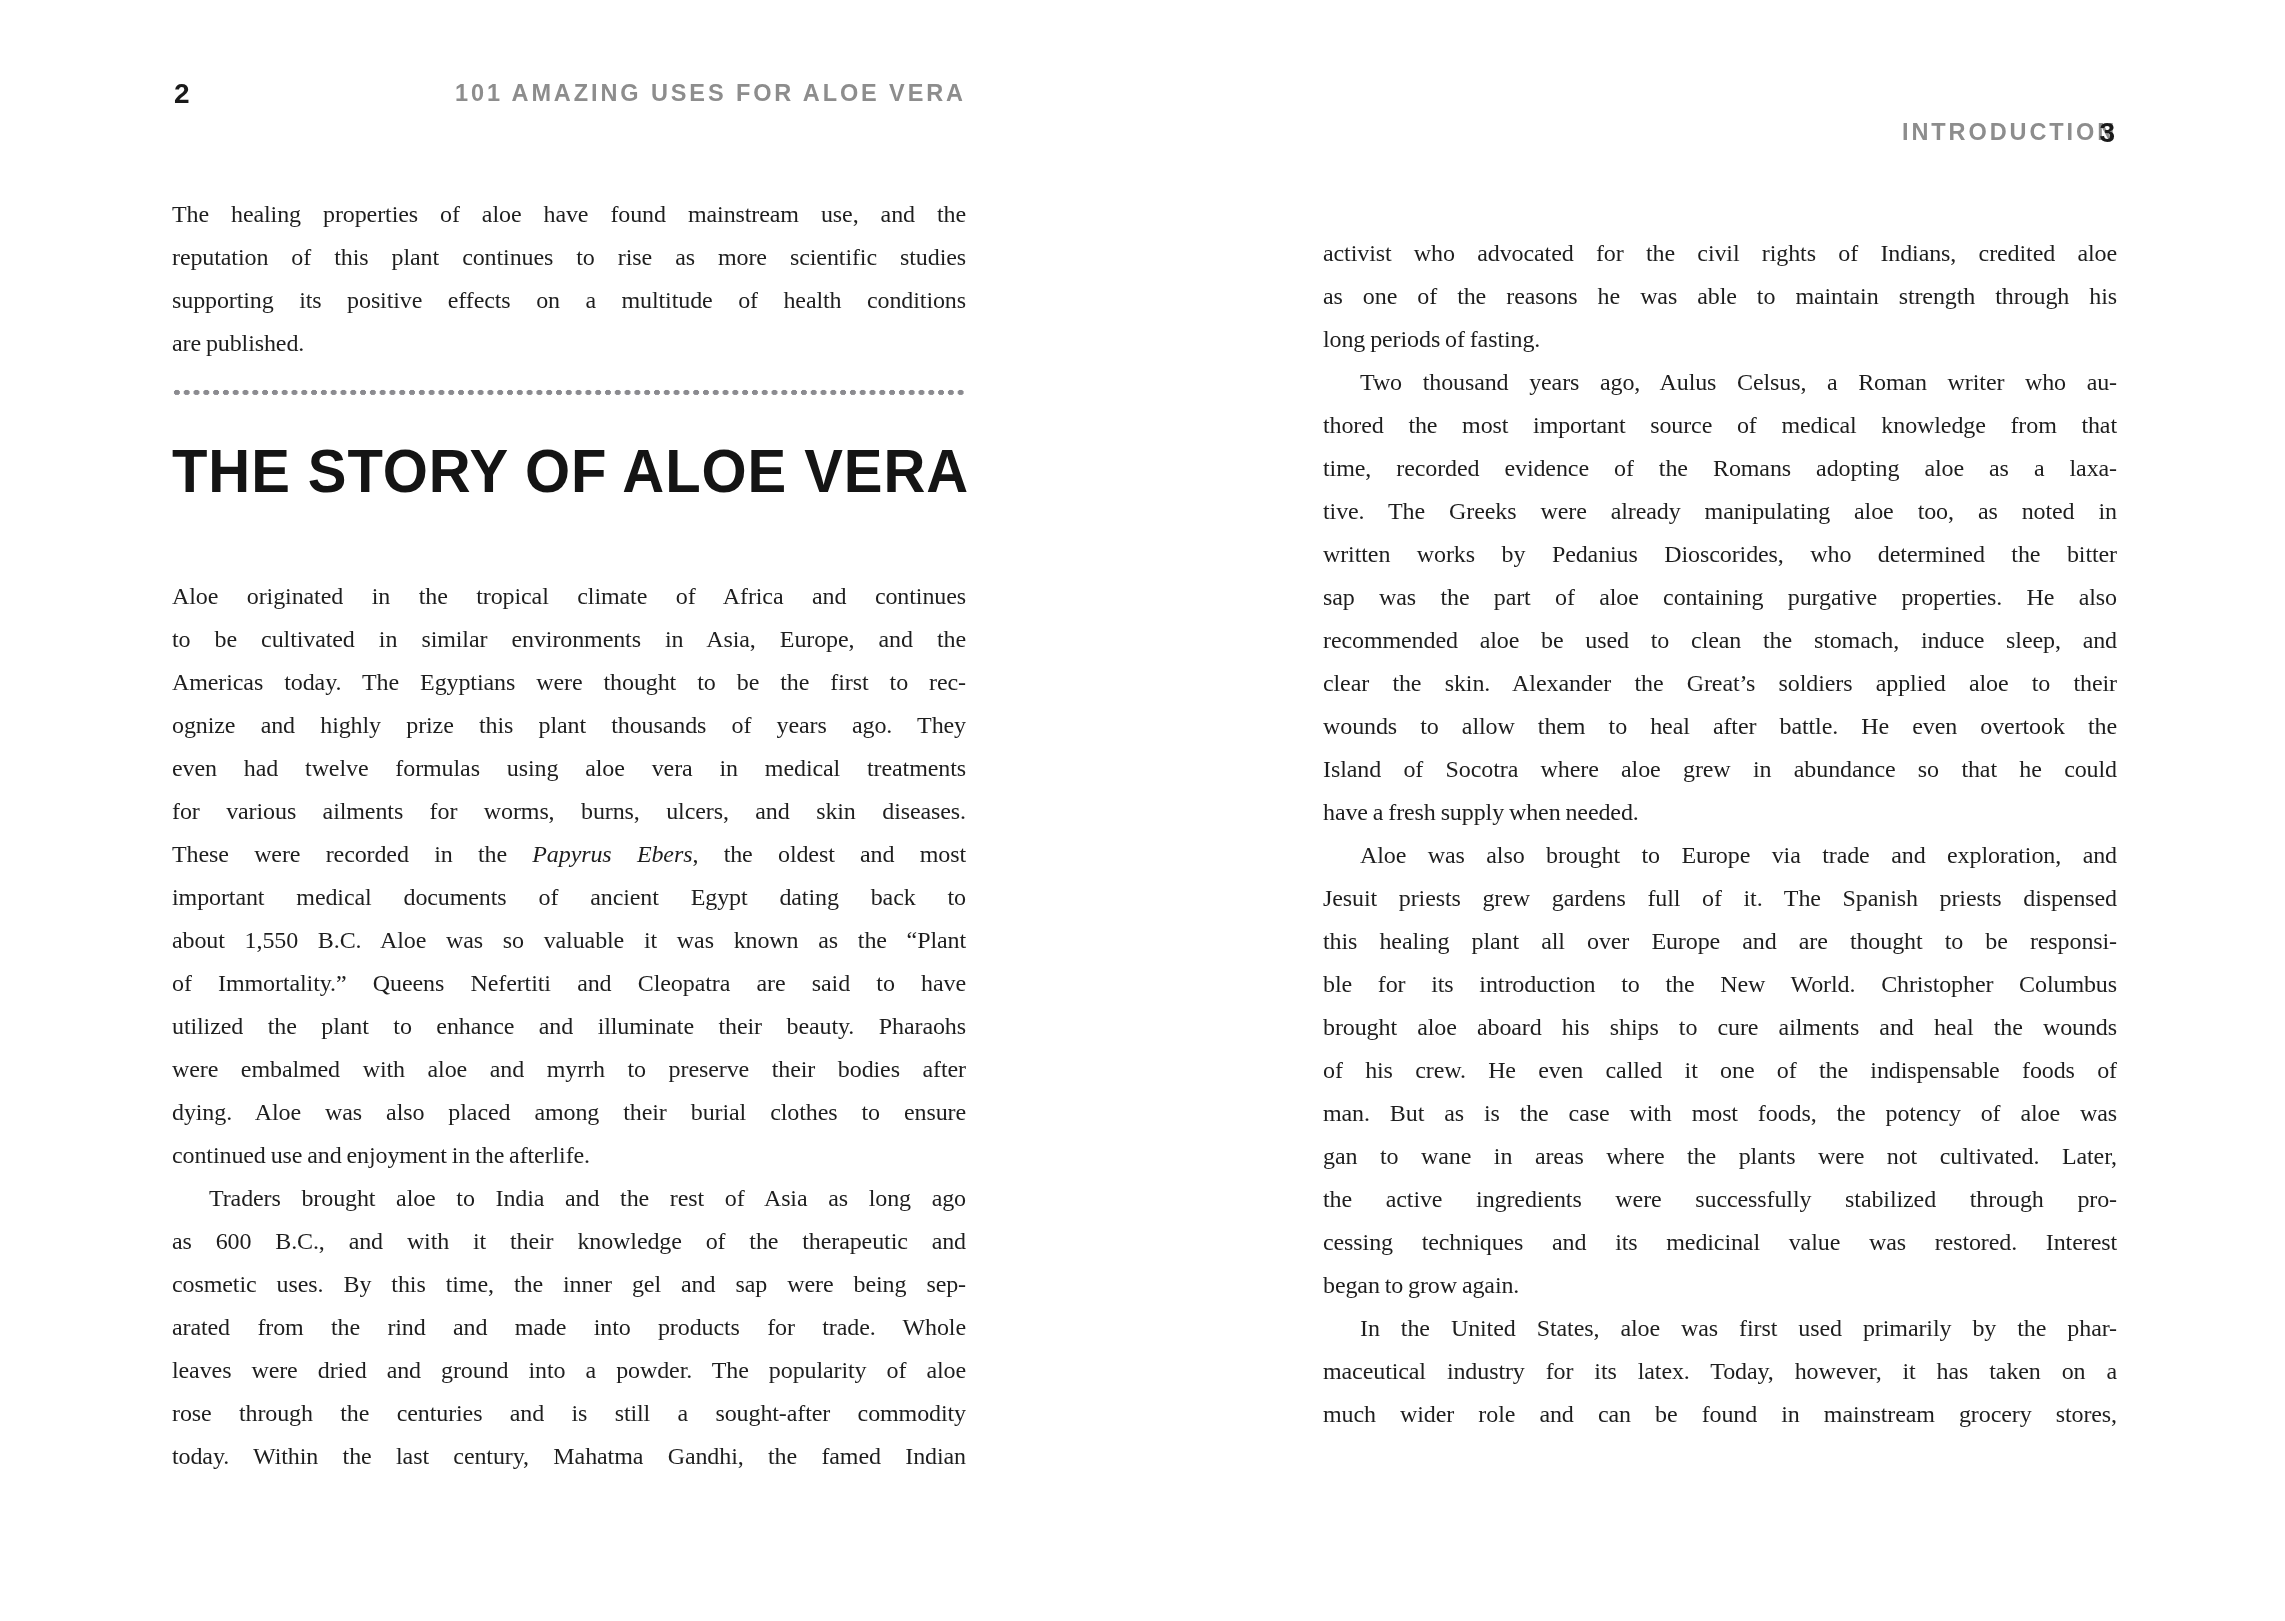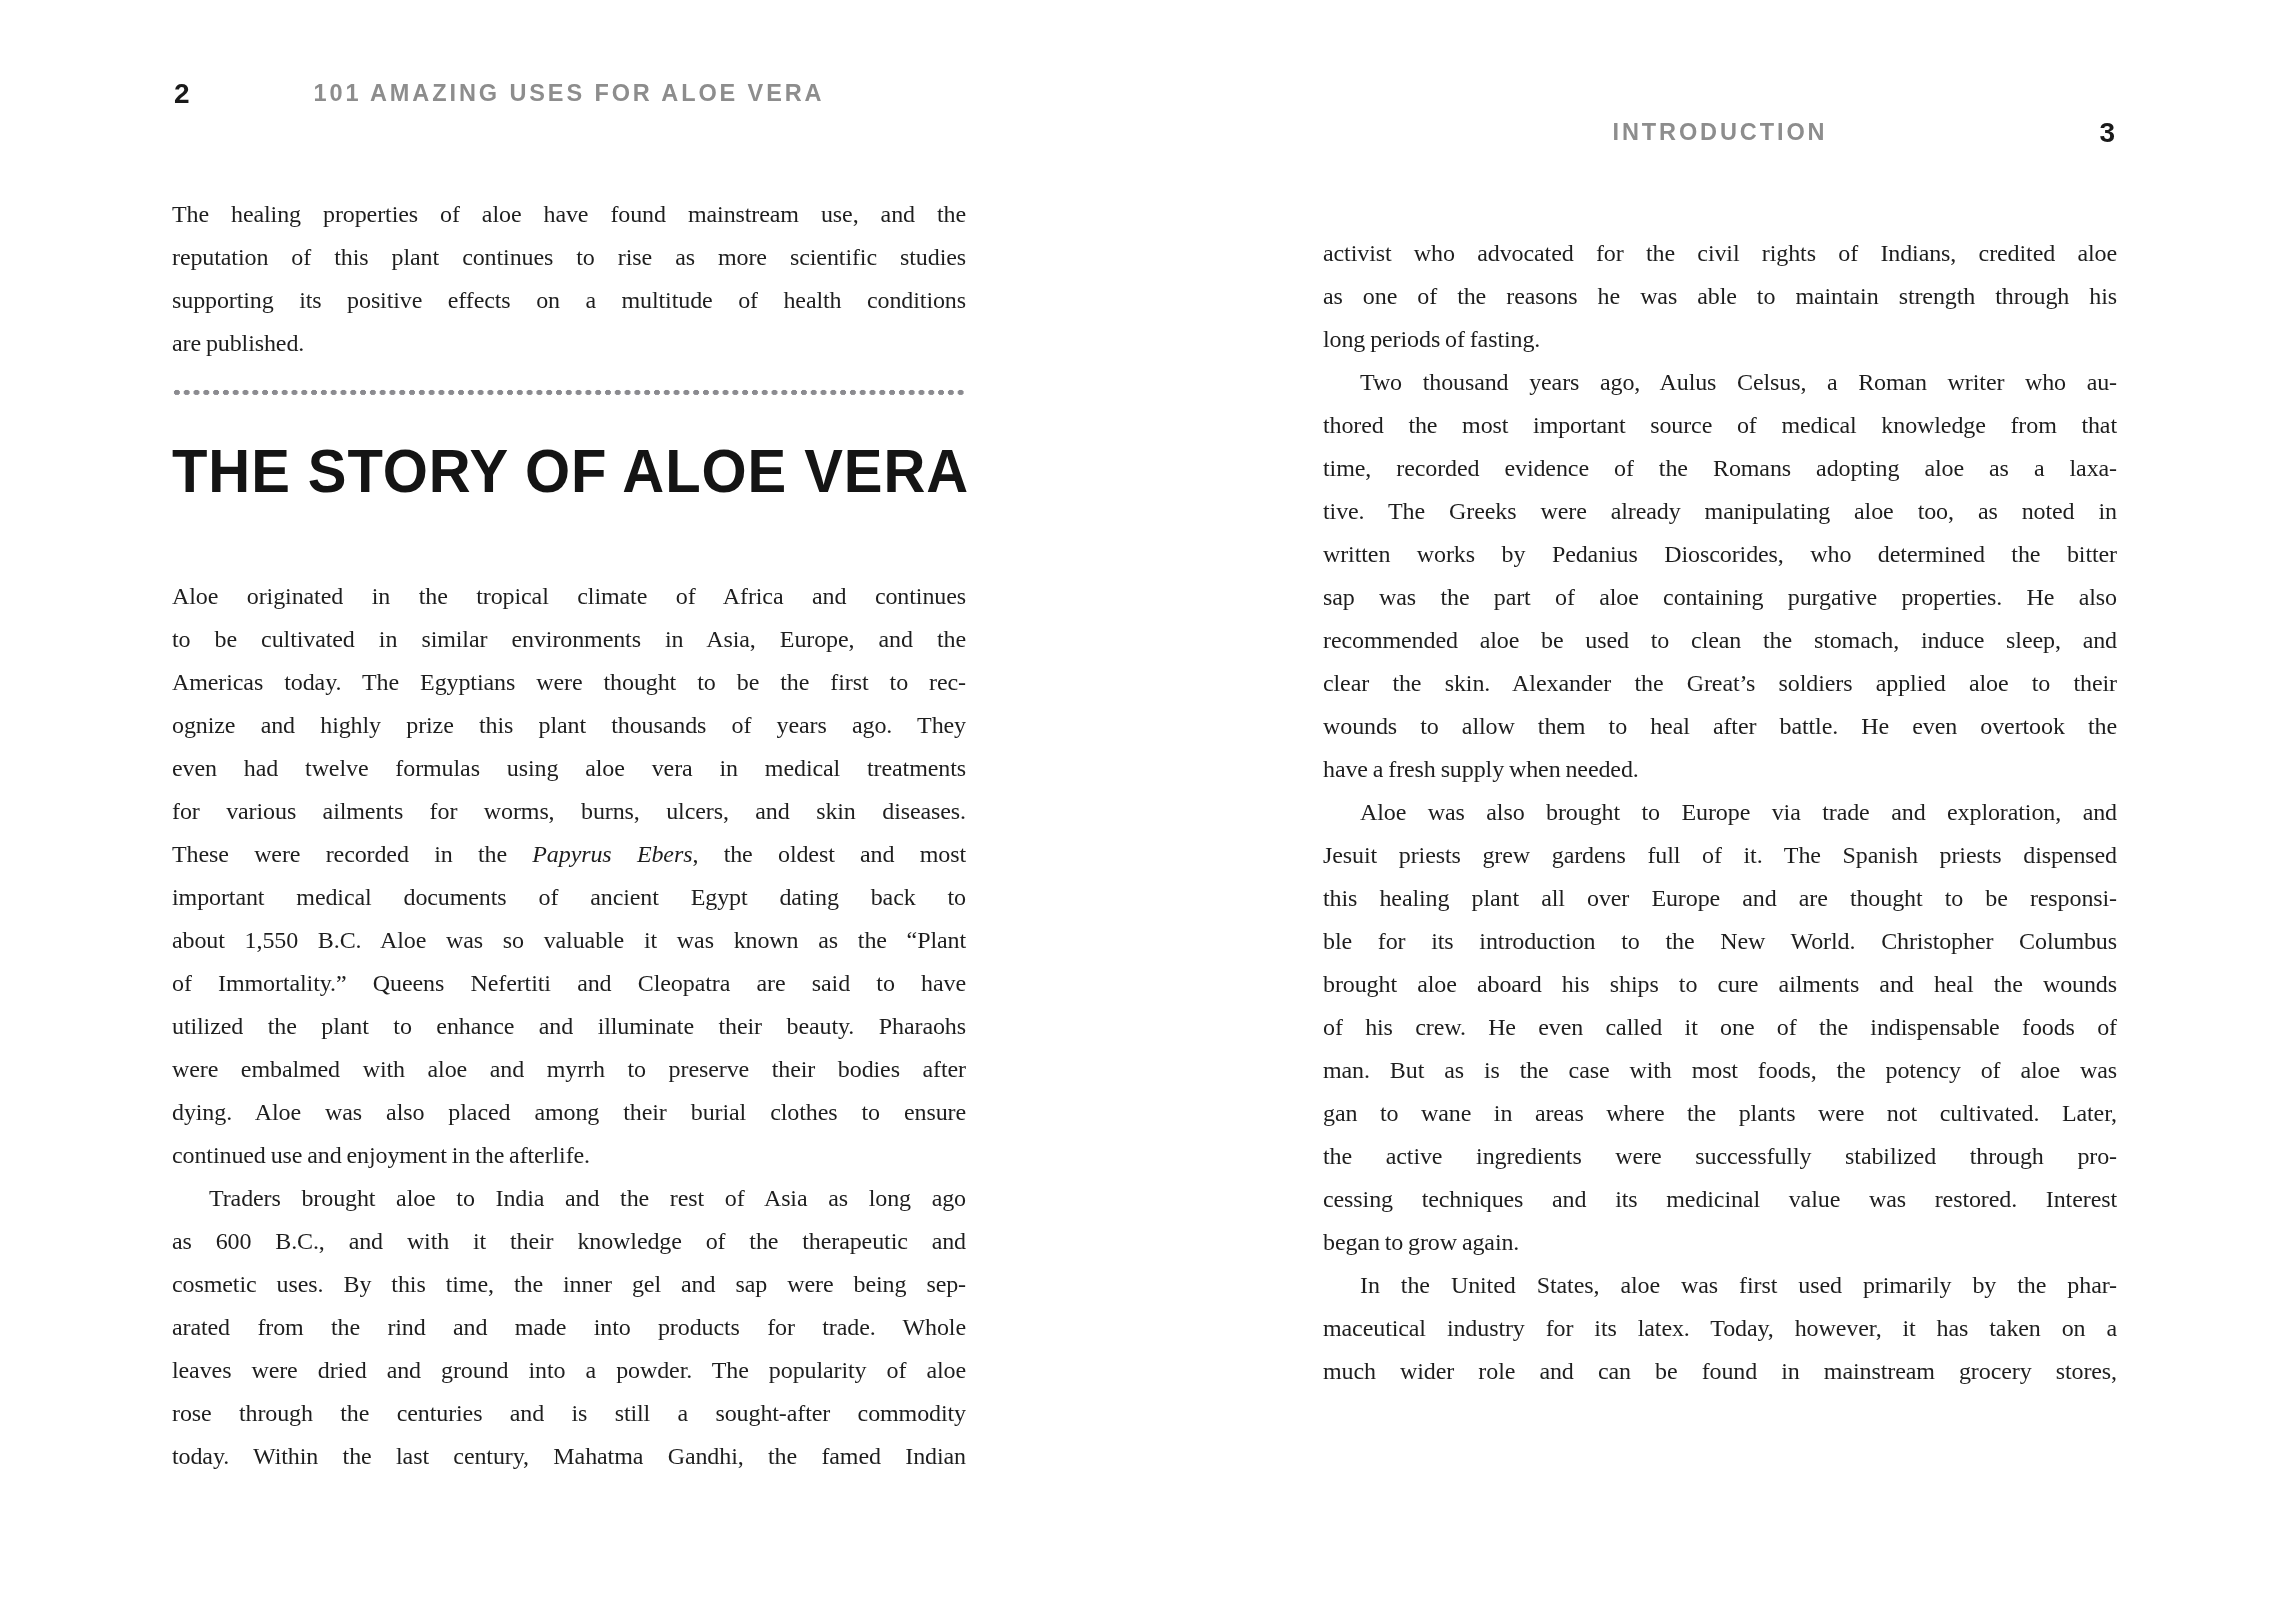--- a/index.html
+++ b/index.html
@@ -11,21 +11,21 @@
     -webkit-font-smoothing: antialiased;
   }
   .spread { position: relative; width: 2286px; height: 1621px; background: #ffffff; overflow: hidden; }
 
   .page { position: absolute; top: 0; height: 1621px; }
   .page-left  { left: 172px;  width: 794px; }
   .page-right { left: 1323px; width: 794px; margin-top: 39px; }
 
   .running-header { position: absolute; top: 74px; left: 0; width: 100%; height: 39px; }
   .running-head {
-    display: block; text-align: center;
+    display: block; text-align: right;
     font-family: "Liberation Sans", sans-serif;
     font-weight: 700; font-size: 23.5px; letter-spacing: 2.9px;
     color: #8d8d8d; line-height: 39px;
     text-transform: uppercase;
   }
   .folio {
     position: absolute; top: 0;
     font-family: "Liberation Sans", sans-serif;
     font-weight: 700; font-size: 28px; line-height: 39px;
     color: #1a1a1a;
@@ -117,20 +117,21 @@
       <div class="block">
           <div class="tline indent">Two thousand years ago, Aulus Celsus, a Roman writer who au-</div>
           <div class="tline">thored the most important source of medical knowledge from that</div>
           <div class="tline">time, recorded evidence of the Romans adopting aloe as a laxa-</div>
           <div class="tline">tive. The Greeks were already manipulating aloe too, as noted in</div>
           <div class="tline">written works by Pedanius Dioscorides, who determined the bitter</div>
           <div class="tline">sap was the part of aloe containing purgative properties. He also</div>
           <div class="tline">recommended aloe be used to clean the stomach, induce sleep, and</div>
           <div class="tline">clear the skin. Alexander the Great’s soldiers applied aloe to their</div>
           <div class="tline">wounds to allow them to heal after battle. He even overtook the</div>
+          <div class="tline">Island of Socotra where aloe grew in abundance so that he could</div>
           <div class="tline end">have a fresh supply when needed.</div>
         </div>
       <div class="block">
           <div class="tline indent">Aloe was also brought to Europe via trade and exploration, and</div>
           <div class="tline">Jesuit priests grew gardens full of it. The Spanish priests dispensed</div>
           <div class="tline">this healing plant all over Europe and are thought to be responsi-</div>
           <div class="tline">ble for its introduction to the New World. Christopher Columbus</div>
           <div class="tline">brought aloe aboard his ships to cure ailments and heal the wounds</div>
           <div class="tline">of his crew. He even called it one of the indispensable foods of</div>
           <div class="tline">man. But as is the case with most foods, the potency of aloe was</div>

